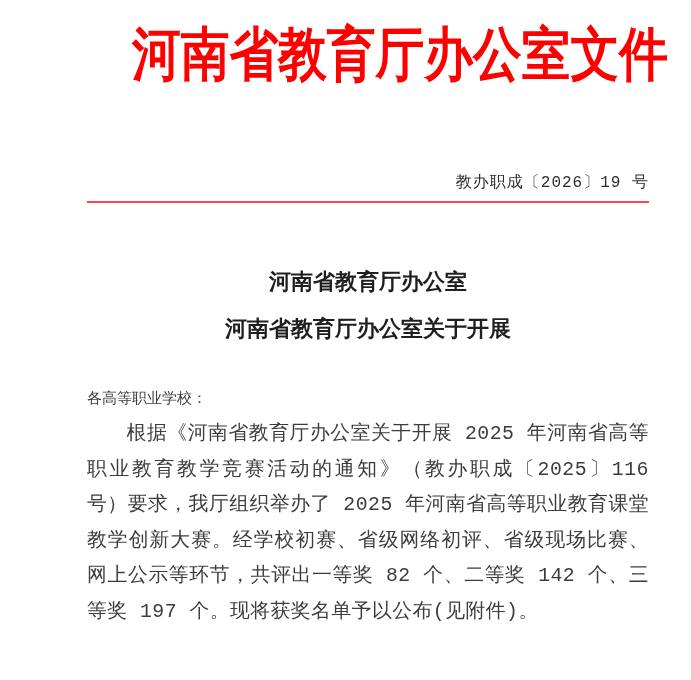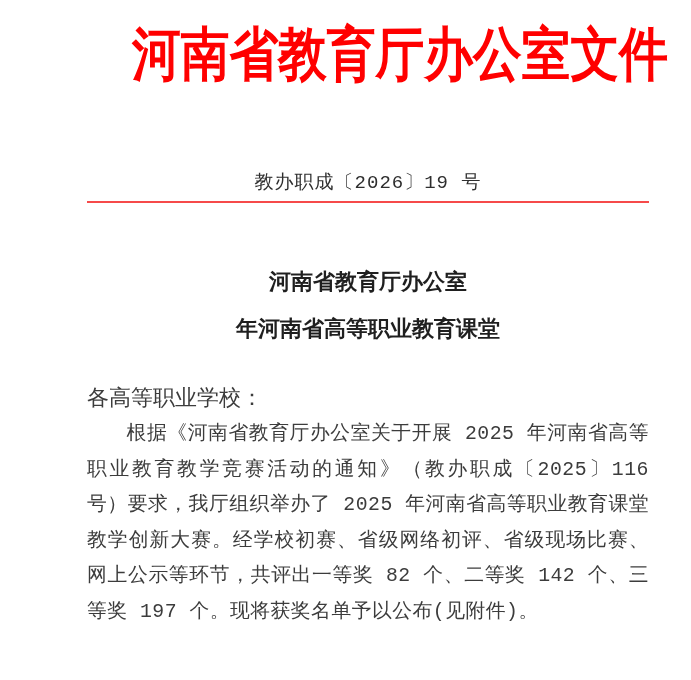--- a/index.html
+++ b/index.html
@@ -25,43 +25,43 @@
     font-weight: 600;
     line-height: 70px;
     text-align: center;
     white-space: nowrap;
     transform: scaleX(0.84);
     transform-origin: 50% 50%;
     letter-spacing: 0px;
   }
   .doc-number {
     margin-top: 79px;
-    text-align: center;
-    font-size: 19px;
+    text-align: right;
+    font-size: 16px;
     line-height: 20px;
     color: #2e2e2e;
     letter-spacing: 1px;
   }
   .red-divider {
     margin-top: 8px;
     width: 100%;
     height: 2px;
     background: #f64a4a;
   }
   .notice-title {
     margin-top: 57px;
     text-align: center;
     font-size: 22px;
     font-weight: bold;
     line-height: 47px;
     color: #1f1f1f;
   }
   .salutation {
     margin-top: 28px;
-    font-size: 22px;
+    font-size: 15px;
     line-height: 35px;
     color: #3c3c3c;
   }
   .body-paragraph {
     margin: 0;
     font-size: 19.8px;
     line-height: 35.5px;
     color: #3c3c3c;
     text-align: justify;
     text-indent: 2em;
@@ -74,20 +74,20 @@
 <div class="page">
 
   <h1 class="header-title">河南省教育厅办公室文件</h1>
 
   <div class="doc-number">教办职成〔2026〕19 号</div>
 
   <div class="red-divider"></div>
 
   <div class="notice-title">
     <div>河南省教育厅办公室</div>
-    <div>年河南省高等职业教育课堂</div>
+    <div>河南省教育厅办公室关于开展</div>
   </div>
 
   <div class="salutation">各高等职业学校：</div>
 
   <p class="body-paragraph">根据《河南省教育厅办公室关于开展 2025 年河南省高等职业教育教学竞赛活动的通知》（教办职成〔2025〕116 号）要求，我厅组织举办了 2025 年河南省高等职业教育课堂教学创新大赛。经学校初赛、省级网络初评、省级现场比赛、网上公示等环节，共评出一等奖 82 个、二等奖 142 个、三等奖 197 个。现将获奖名单予以公布(见附件)。</p>
 
 </div>
 
 </body></html>

